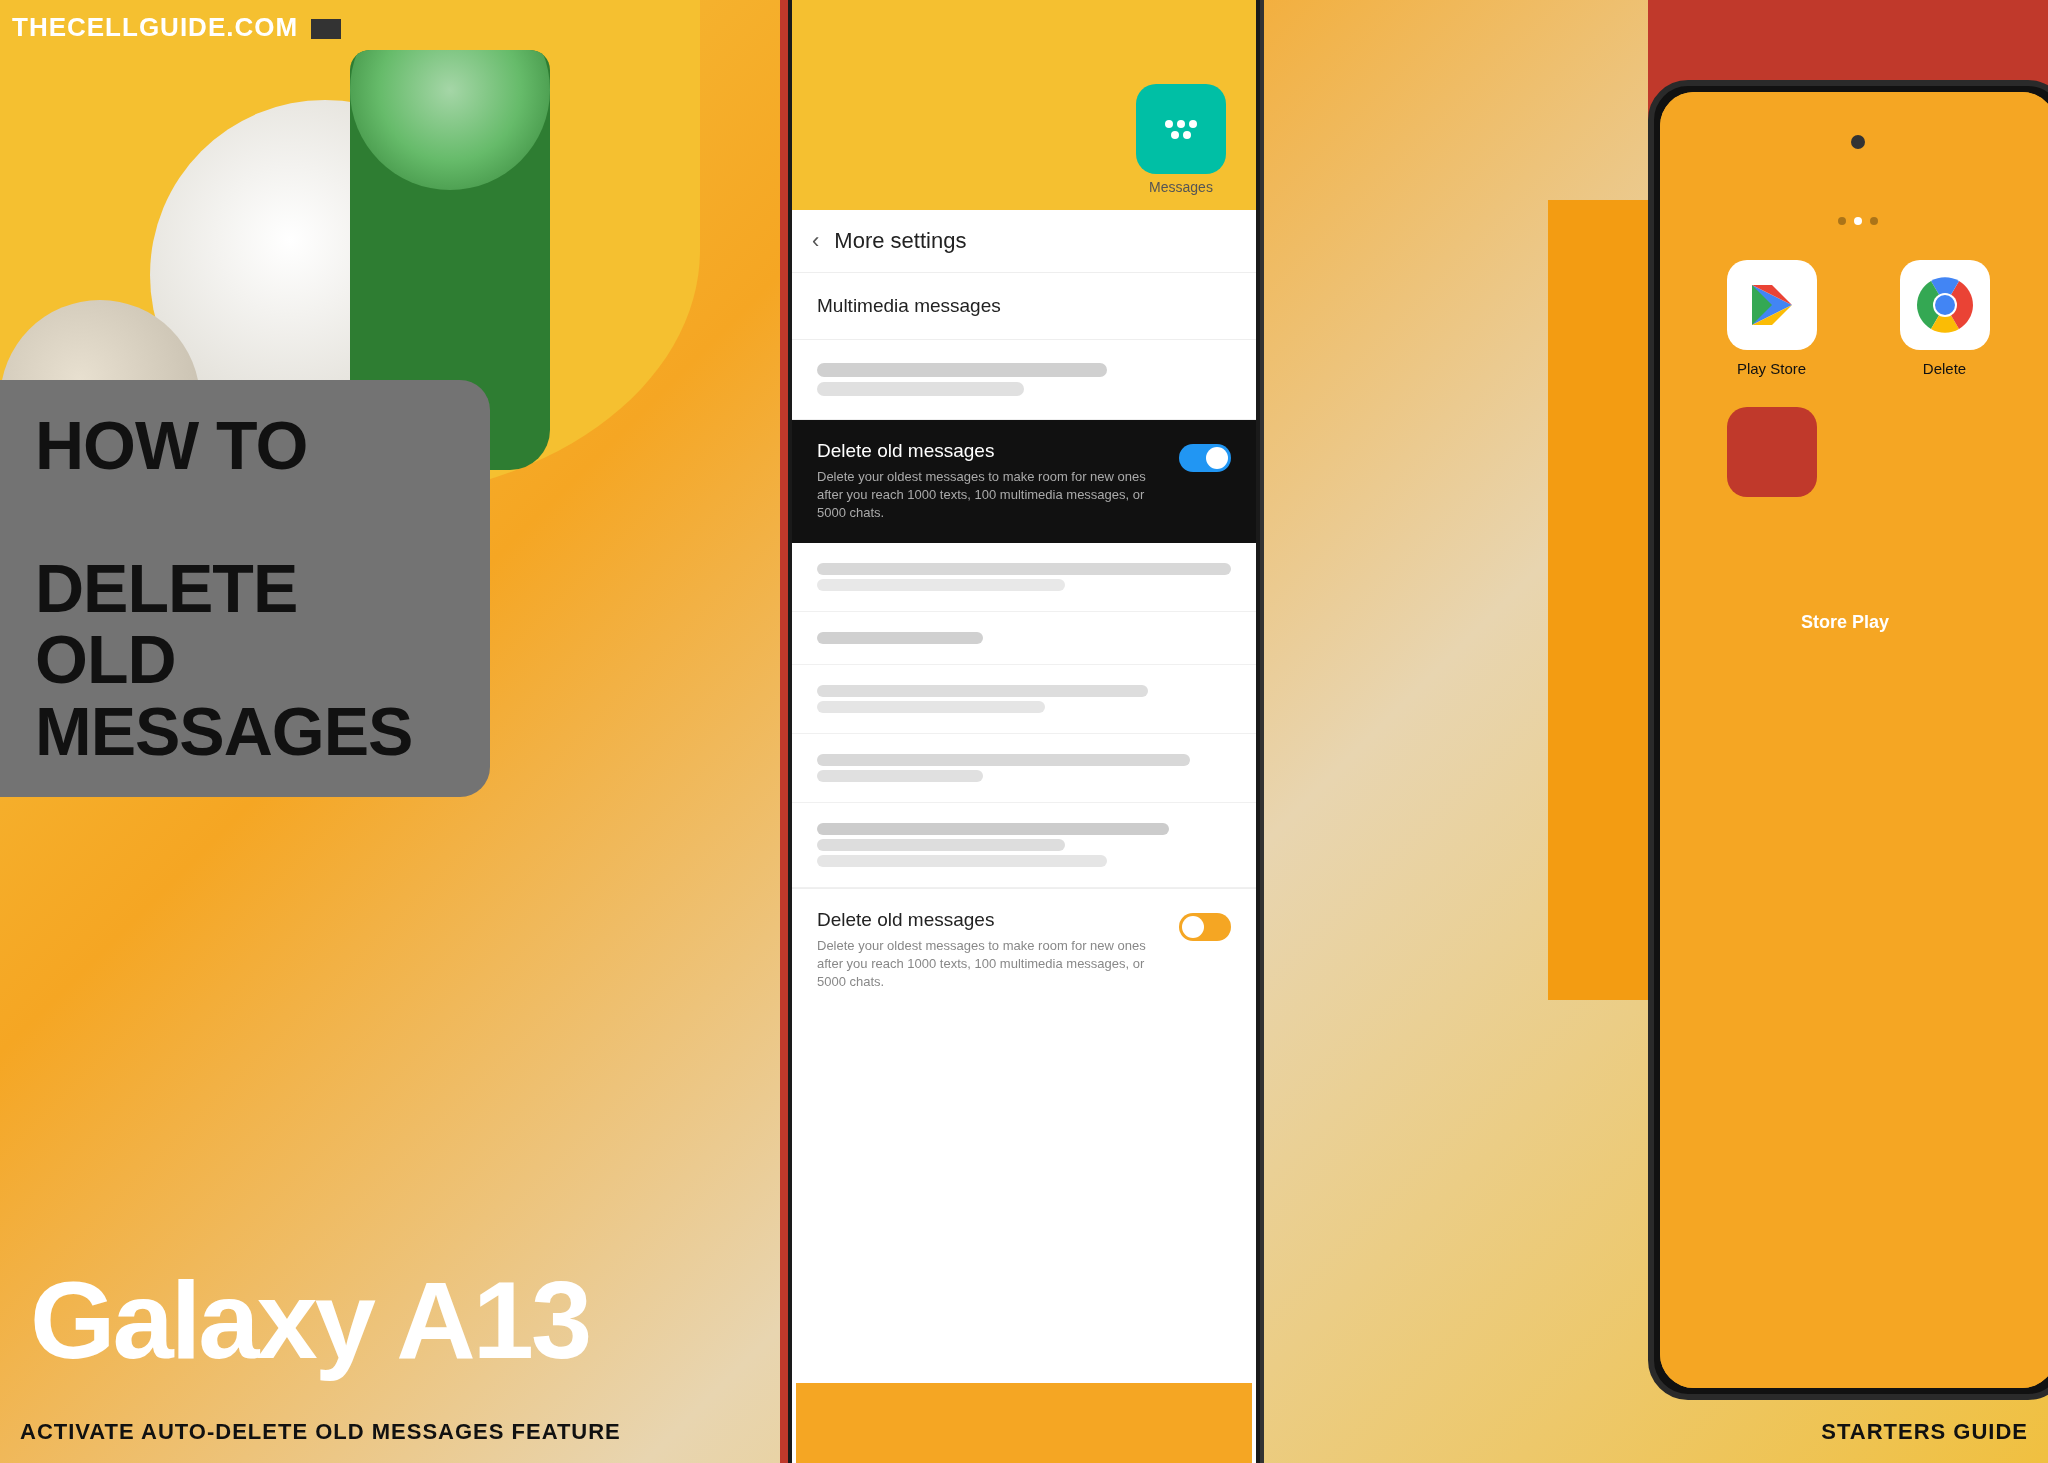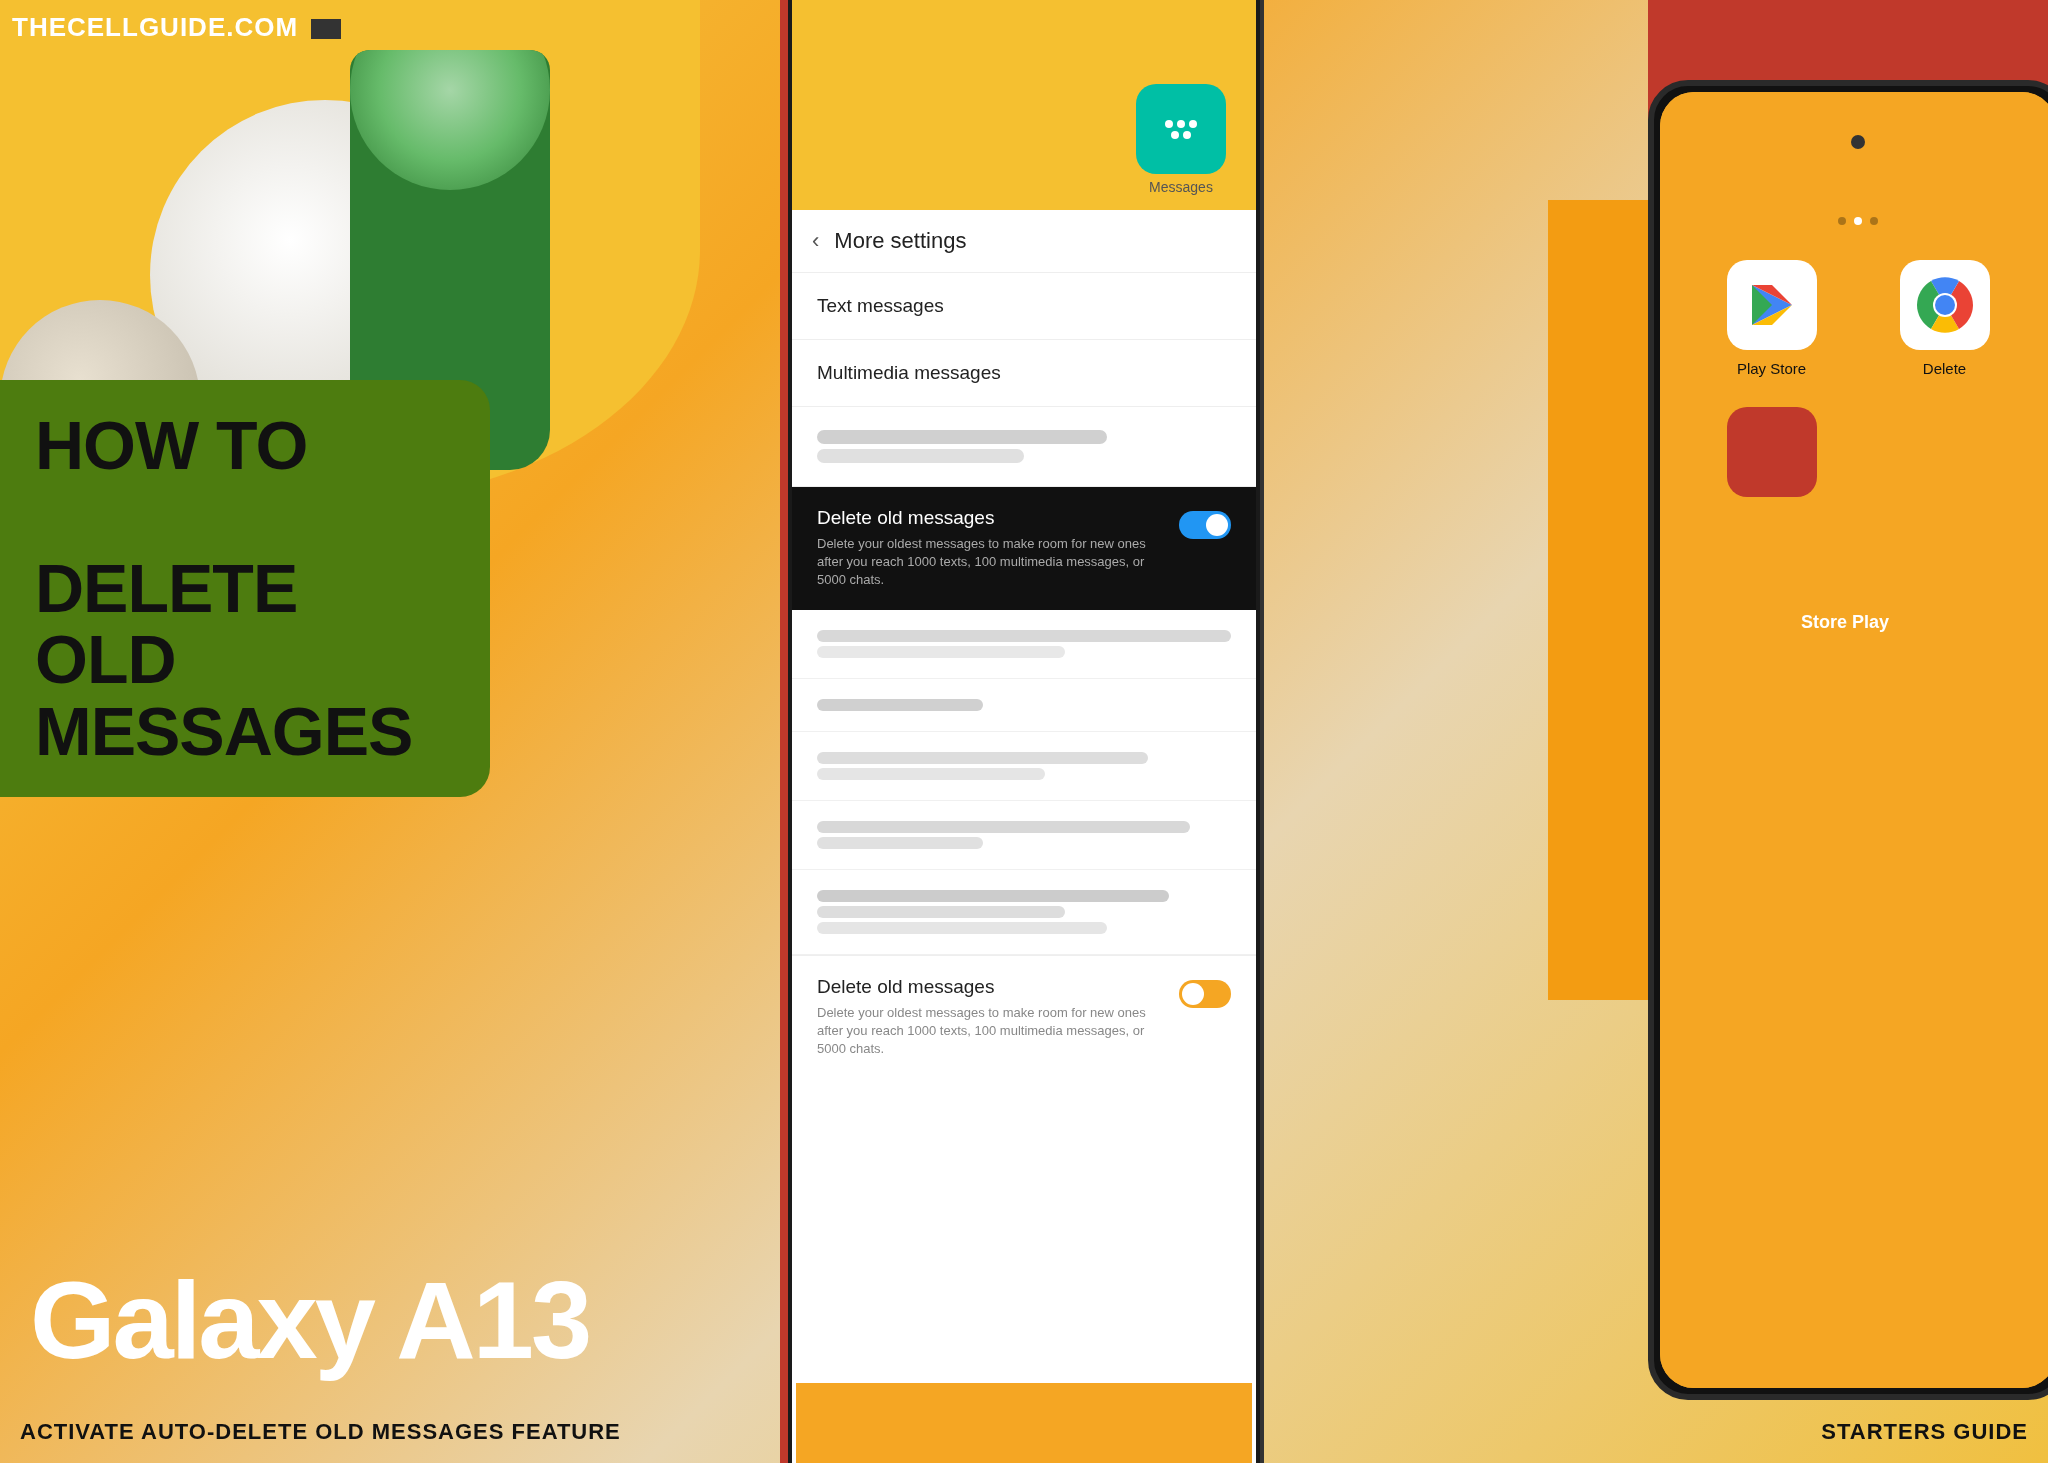--- a/index.html
+++ b/index.html
@@ -87,21 +87,21 @@
       width: 30px; height: 20px;
       margin-left: 5px;
       vertical-align: middle;
     }
 
     
     .left-text-panel {
       position: absolute;
       left: 0; top: 380px;
       width: 490px;
-      background: #4d7c0f;
+      background: #737373;
       padding: 30px 35px;
       border-radius: 0 30px 30px 0;
       z-index: 50;
     }
     .left-title {
       font-family: 'Arial Black', Arial, sans-serif;
       font-size: 68px;
       font-weight: 900;
       text-transform: uppercase;
       line-height: 1.05;
@@ -487,23 +487,20 @@
         </div>
         <div class="messages-icon-label">Messages</div>
       </div>
     </div>
 
     <div class="settings-header">
       <span class="back-arrow">‹</span>
       <span class="settings-title">More settings</span>
     </div>
 
-    <div class="settings-item">
-      <span>Text messages</span>
-    </div>
 
     <div class="settings-item">
       <span>Multimedia messages</span>
     </div>
 
     <div class="settings-blurred">
       <div class="blurred-line" style="width:70%;background:#d0d0d0;"></div>
       <div class="blurred-line" style="width:50%;background:#e0e0e0;"></div>
     </div>
 

